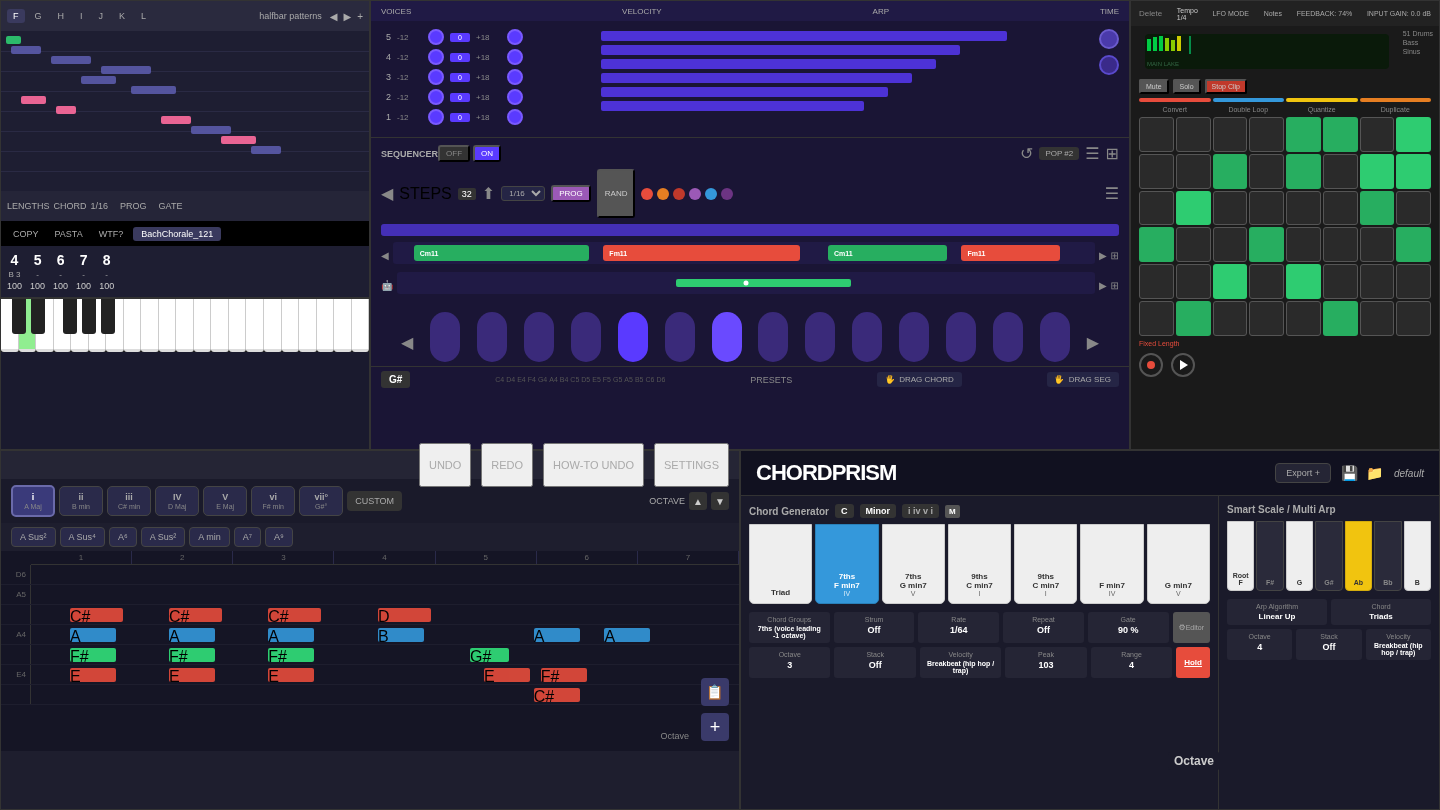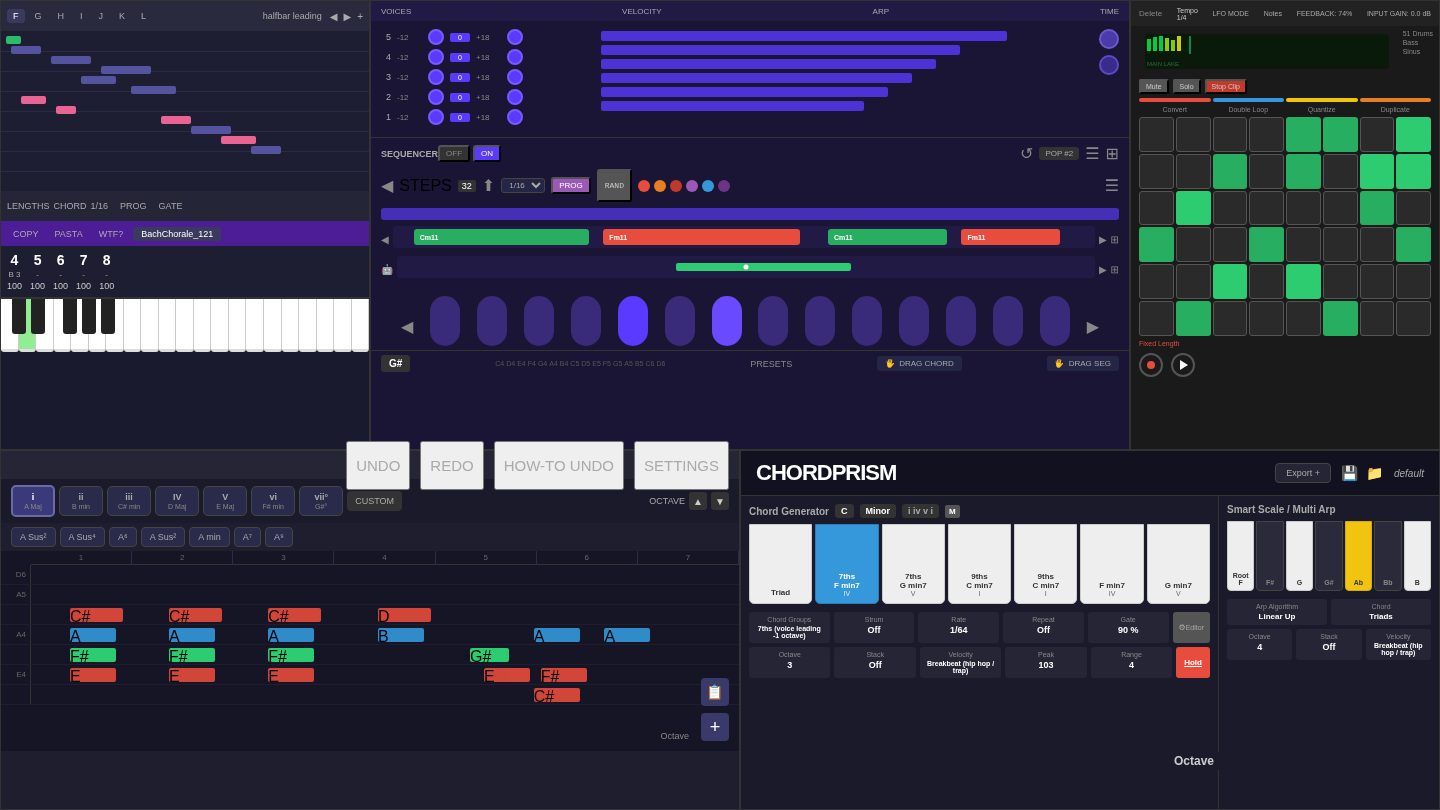--- a/index.html
+++ b/index.html
@@ -61,21 +61,21 @@
       background: #252538;
       height: 30px;
       display: flex;
       align-items: center;
       padding: 0 6px;
       gap: 4px;
       font-size: 9px;
       color: #aaa;
     }
     .pr-pattern-bar {
-      background: #4c1d95;
+      background: #000000;
       height: 25px;
       display: flex;
       align-items: center;
       padding: 0 6px;
       gap: 4px;
       font-size: 9px;
       color: #ccc;
     }
     .pattern-name {
       background: #3a3a5e;
@@ -241,23 +241,22 @@
       background: #9b59b6;
       color: #fff;
       font-size: 8px;
       padding: 2px 6px;
       border-radius: 3px;
     }
     .rand-btn {
       background: #555;
       color: #ccc;
       font-size: 8px;
-      padding: 10px 6px;
-      border-radius: 3px;
-      font-family: Liberation Mono, monospace;
+      padding: 18px 6px;
+      border-radius: 3px;
     }
     .color-dots {
       display: flex;
       gap: 4px;
       align-items: center;
     }
     .dot {
       width: 12px; height: 12px;
       border-radius: 50%;
     }
@@ -497,21 +496,21 @@
       display: flex;
       align-items: center;
       justify-content: flex-end;
       padding: 0 10px;
       gap: 10px;
       font-size: 9px;
       color: #aaa;
     }
     .bl-btn {
       padding: 14px 8px;
-      font-size: 15px;
+      font-size: 11px;
       cursor: pointer;
       color: #aaa;
     }
     .chord-selector {
       background: #1a1a2a;
       padding: 6px 10px;
       display: flex;
       gap: 4px;
       align-items: center;
     }
@@ -893,21 +892,21 @@
 
 <div class="panel-top-left">
   <div class="piano-roll-header">
     <span class="pr-tab active">F</span>
     <span class="pr-tab">G</span>
     <span class="pr-tab">H</span>
     <span class="pr-tab">I</span>
     <span class="pr-tab">J</span>
     <span class="pr-tab">K</span>
     <span class="pr-tab">L</span>
-    <span style="margin-left:auto; font-size:9px; color:#aaa;">halfbar leading</span>
+    <span style="margin-left:auto; font-size:9px; color:#aaa;">halfbar patterns</span>
     <span style="margin-left:4px; cursor:pointer; color:#aaa; font-size:10px;">◀</span>
     <span style="margin-left:2px; cursor:pointer; color:#aaa; font-size:10px;">▶</span>
     <span style="margin-left:2px; cursor:pointer; color:#aaa; font-size:10px;">+</span>
   </div>
 
   <div class="piano-roll-grid" style="height:160px;">
 
     <div class="pr-grid-line" style="top:20px"></div>
     <div class="pr-grid-line" style="top:40px"></div>
     <div class="pr-grid-line" style="top:60px"></div>

